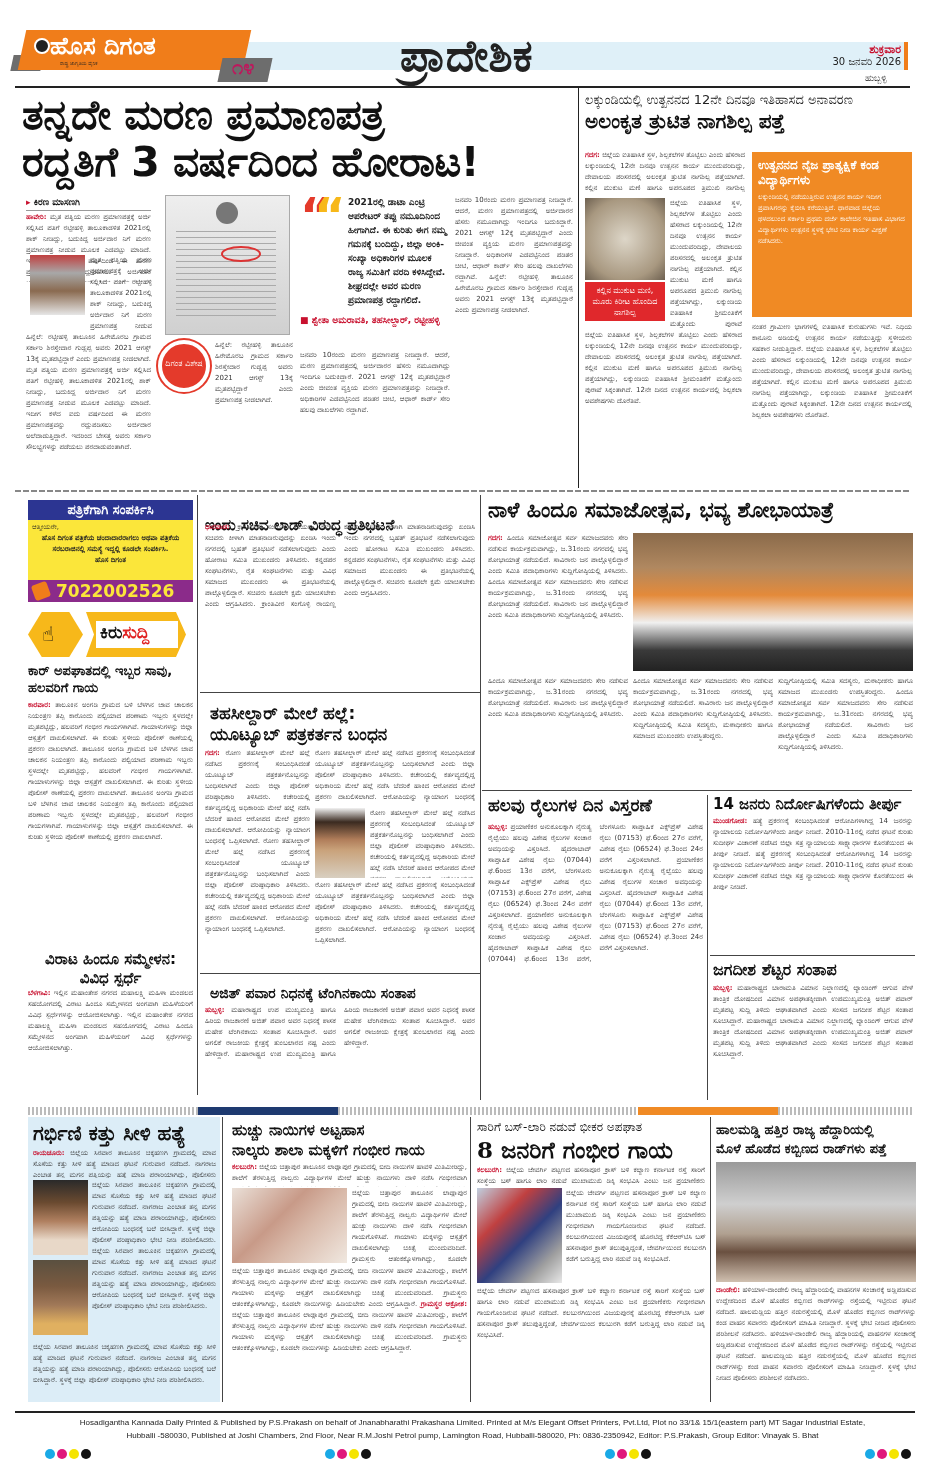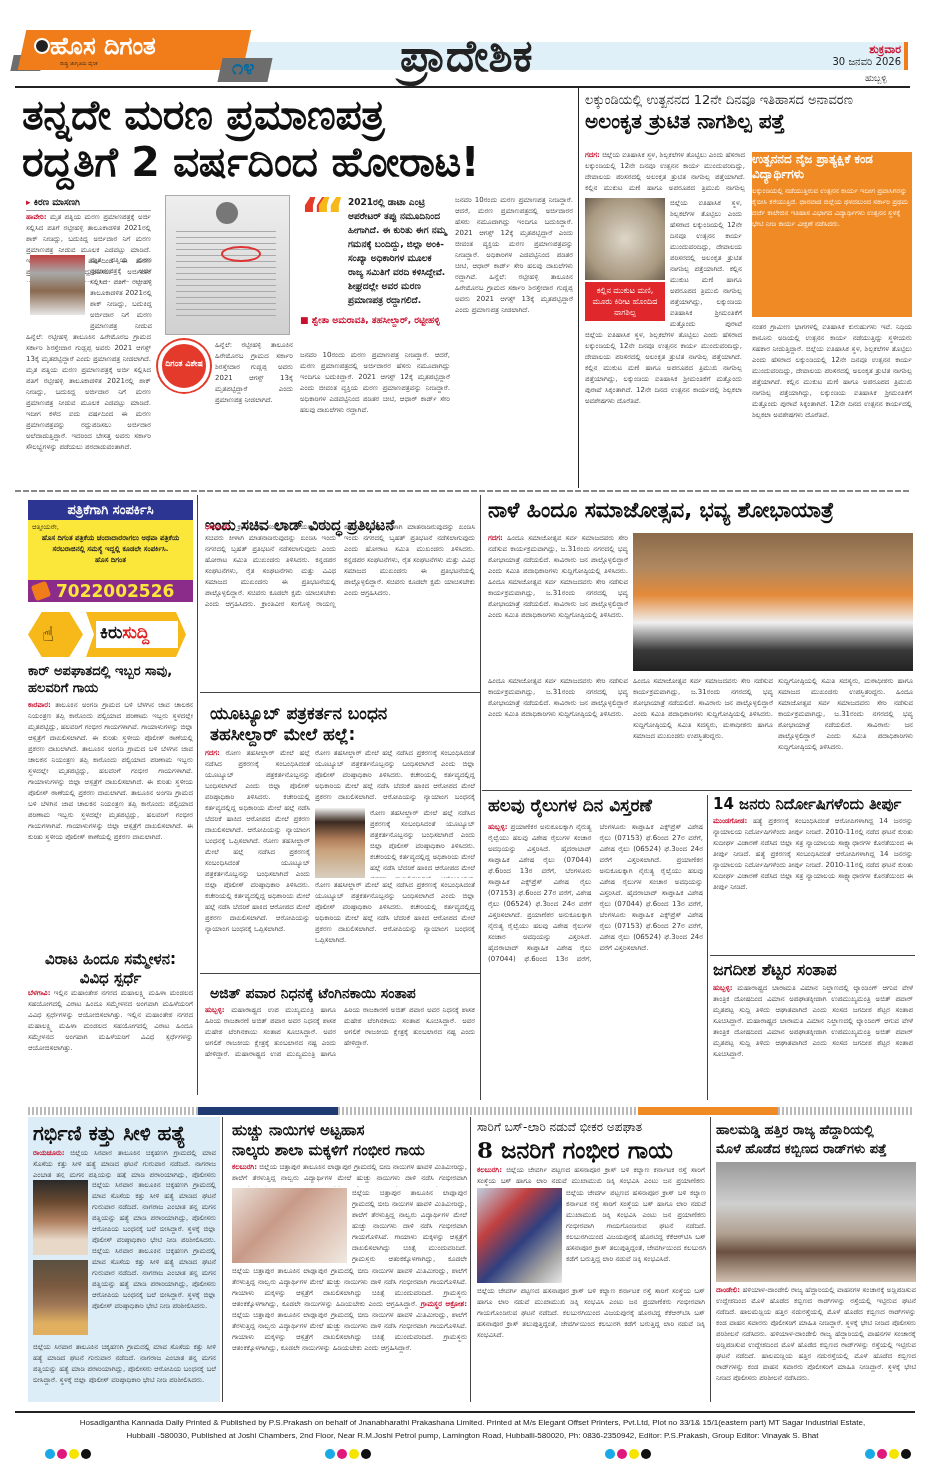--- a/index.html
+++ b/index.html
@@ -5,21 +5,21 @@
 *{box-sizing:border-box;margin:0;padding:0}
 body{width:945px;height:1460px;background:#fff;font-family:"DejaVu Sans",sans-serif;color:#111;position:relative;overflow:hidden}
 .abs{position:absolute}
 .masthead{left:0;top:0;width:945px;height:85px}
 .logo-bg{left:22px;top:30px;width:225px;height:40px;background:#f07d1a;transform:skewX(-12deg)}
 .logo-grey{left:12px;top:55px;width:30px;height:16px;background:#6d6d6d;transform:skewX(-12deg)}
 .logo-text{left:50px;top:32px;font-size:24px;font-weight:bold;color:#fff}
 .logo-tag{left:60px;top:60px;font-size:5px;color:#222}
 .logo-icon{left:34px;top:38px;width:16px;height:16px;border-radius:50%;background:#222;border:2px solid #fff}
 .edition-bg{left:72px;top:62px;width:50px;height:24px;background:#6d6d6d;transform:skewX(-12deg)}
-.edition{left:82px;top:60px;font-size:20px;font-weight:bold;color:#0369a1}
+.edition{left:82px;top:60px;font-size:20px;font-weight:bold;color:#be185d}
 .band{left:245px;top:42px;width:660px;height:28px;background:#dff0f8}
 .section-title{left:400px;top:30px;font-size:44px;font-weight:900;color:#222;font-family:"DejaVu Serif",serif}
 .date-box{left:815px;top:43px;text-align:right;width:86px}
 .day{font-size:11px;color:#c8102e;font-weight:bold}
 .date{font-size:10px;color:#222}
 .city{left:865px;top:73px;font-size:9px;color:#222}
 .orange-bar{left:904px;top:42px;width:4px;height:28px;background:#f07d1a}
 .rule{background:#222}
 .h1{font-weight:900;font-family:"DejaVu Sans",sans-serif;color:#111;line-height:1.15}
 .txt{font-size:7px;line-height:11px;color:#333;text-align:justify}
@@ -54,52 +54,52 @@
     <div class="day">ಶುಕ್ರವಾರ</div>
     <div class="date">30 ಜನವರಿ 2026</div>
   </div>
   <div class="abs orange-bar"></div>
   <div class="abs city">ಹುಬ್ಬಳ್ಳಿ</div>
 </div>
 <div class="abs rule" style="left:15px;top:86px;width:895px;height:2px"></div>
 
 <div class="abs" style="left:22px;top:92px;width:555px">
   <div class="h1" style="font-size:41px;letter-spacing:-0.5px">ತನ್ನದೇ ಮರಣ ಪ್ರಮಾಣಪತ್ರ</div>
-  <div class="h1" style="font-size:41px;letter-spacing:-0.5px">ರದ್ದತಿಗೆ 2 ವರ್ಷದಿಂದ ಹೋರಾಟ!</div>
+  <div class="h1" style="font-size:41px;letter-spacing:-0.5px">ರದ್ದತಿಗೆ 3 ವರ್ಷದಿಂದ ಹೋರಾಟ!</div>
 </div>
 <div class="abs" style="left:26px;top:197px;width:125px;font-size:9px;font-weight:bold;border-bottom:1px solid #999;padding-bottom:2px"><span style="color:#c8102e">▸</span> <span>ಕಿರಣ ಮಾಸಣಗಿ</span></div>
 <div class="abs txt" style="left:26px;top:212px;width:125px;height:70px;overflow:hidden"><span class="bullet">ಹಾವೇರಿ:</span> <span>ಮೃತ ಪತ್ನಿಯ ಮರಣ ಪ್ರಮಾಣಪತ್ರಕ್ಕೆ ಅರ್ಜಿ ಸಲ್ಲಿಸಿದ ಪತಿಗೆ ರಟ್ಟೀಹಳ್ಳಿ ತಾಲೂಕಾಡಳಿತ 2021ರಲ್ಲಿ ಶಾಕ್ ನೀಡಿದ್ದು, ಬದುಕಿದ್ದ ಅರ್ಜಿದಾರ ನಿಗೆ ಮರಣ ಪ್ರಮಾಣಪತ್ರ ನೀಡುವ ಮೂಲಕ ಎಡವಟ್ಟು ಮಾಡಿದೆ. ಇದೀಗ ಕಳೆದ ಐದು ವರ್ಷದಿಂದ ಈ ಮರಣ ಪ್ರಮಾಣಪತ್ರವನ್ನು ರದ್ದುಪಡಿಸಲು ಅರ್ಜಿದಾರ ಅಲೆದಾಡುತ್ತಿದ್ದಾರೆ. ಇದರಿಂದ ಬೇಸತ್ತ ಅವರು ಸರ್ಕಾರಿ ಸೌಲಭ್ಯಗಳನ್ನು ಪಡೆಯಲು ಪರದಾಡುವಂತಾಗಿದೆ.</span></div>
 <div class="abs photo" style="left:30px;top:255px;width:55px;height:60px;background:linear-gradient(180deg,#c04040,#a8a8a8 30%,#8a6a50 60%,#e6e6e6)"></div>
 <div class="abs txt" style="left:90px;top:255px;width:62px;height:75px;overflow:hidden"><span>ಮೃತ ಪತ್ನಿಯ ಮರಣ ಪ್ರಮಾಣಪತ್ರಕ್ಕೆ ಅರ್ಜಿ ಸಲ್ಲಿಸಿದ ಪತಿಗೆ ರಟ್ಟೀಹಳ್ಳಿ ತಾಲೂಕಾಡಳಿತ 2021ರಲ್ಲಿ ಶಾಕ್ ನೀಡಿದ್ದು, ಬದುಕಿದ್ದ ಅರ್ಜಿದಾರ ನಿಗೆ ಮರಣ ಪ್ರಮಾಣಪತ್ರ ನೀಡುವ ಮೂಲಕ ಎಡವಟ್ಟು ಮಾಡಿದೆ. ಇದೀಗ ಕಳೆದ ಐದು ವರ್ಷದಿಂದ ಈ ಮರಣ ಪ್ರಮಾಣಪತ್ರವನ್ನು ರದ್ದುಪಡಿಸಲು ಅರ್ಜಿದಾರ ಅಲೆದಾಡುತ್ತಿದ್ದಾರೆ. ಇದರಿಂದ ಬೇಸತ್ತ ಅವರು ಸರ್ಕಾರಿ ಸೌಲಭ್ಯಗಳನ್ನು ಪಡೆಯಲು ಪರದಾಡುವಂತಾಗಿದೆ.</span></div>
 <div class="abs txt" style="left:26px;top:332px;width:125px;height:155px;overflow:hidden"><span>ಹಿನ್ನೆಲೆ: ರಟ್ಟೀಹಳ್ಳಿ ತಾಲೂಕಿನ ಹಿರೇಮೊರಬ ಗ್ರಾಮದ ಸರ್ಕಾರಿ ಶಿರಸ್ತೇದಾರ ಗುಡ್ಡಪ್ಪ ಅವರು 2021 ಆಗಸ್ಟ್ 13ಕ್ಕೆ ಮೃತಪಟ್ಟಿದ್ದಾರೆ ಎಂದು ಪ್ರಮಾಣಪತ್ರ ನೀಡಲಾಗಿದೆ.</span> <span>ಮೃತ ಪತ್ನಿಯ ಮರಣ ಪ್ರಮಾಣಪತ್ರಕ್ಕೆ ಅರ್ಜಿ ಸಲ್ಲಿಸಿದ ಪತಿಗೆ ರಟ್ಟೀಹಳ್ಳಿ ತಾಲೂಕಾಡಳಿತ 2021ರಲ್ಲಿ ಶಾಕ್ ನೀಡಿದ್ದು, ಬದುಕಿದ್ದ ಅರ್ಜಿದಾರ ನಿಗೆ ಮರಣ ಪ್ರಮಾಣಪತ್ರ ನೀಡುವ ಮೂಲಕ ಎಡವಟ್ಟು ಮಾಡಿದೆ. ಇದೀಗ ಕಳೆದ ಐದು ವರ್ಷದಿಂದ ಈ ಮರಣ ಪ್ರಮಾಣಪತ್ರವನ್ನು ರದ್ದುಪಡಿಸಲು ಅರ್ಜಿದಾರ ಅಲೆದಾಡುತ್ತಿದ್ದಾರೆ. ಇದರಿಂದ ಬೇಸತ್ತ ಅವರು ಸರ್ಕಾರಿ ಸೌಲಭ್ಯಗಳನ್ನು ಪಡೆಯಲು ಪರದಾಡುವಂತಾಗಿದೆ.</span></div>
 <div class="abs" style="left:165px;top:195px;width:125px;height:140px;background:linear-gradient(180deg,#eeeeee,#d0d0d0);border:1px solid #aaa">
   <div style="position:absolute;left:50px;top:6px;width:22px;height:22px;border-radius:50%;background:#777"></div>
   <div style="position:absolute;left:10px;top:35px;width:100px;height:90px;background:repeating-linear-gradient(180deg,#aaa 0 1px,transparent 1px 6px)"></div>
   <div style="position:absolute;left:55px;top:50px;width:40px;height:16px;border:2px solid #d33;border-radius:50%"></div>
 </div>
-<div class="abs" style="left:158px;top:340px;width:52px;height:52px;border-radius:50%;background:#e43a2b;border:4px solid #fff;box-shadow:0 0 0 2px #e43a2b;color:#fff;font-size:8px;text-align:center;padding-top:15px;font-weight:bold">ದಿಗಂತ ವಿಶೇಷ</div>
+<div class="abs" style="left:158px;top:340px;width:52px;height:52px;border-radius:50%;background:#e43a2b;border:4px solid #fff;box-shadow:0 0 0 2px #e43a2b;color:#fff;font-size:8px;text-align:center;padding-top:15px;font-weight:normal">ದಿಗಂತ ವಿಶೇಷ</div>
 <div class="abs txt" style="left:215px;top:340px;width:78px;height:145px;overflow:hidden"><span>ಹಿನ್ನೆಲೆ: ರಟ್ಟೀಹಳ್ಳಿ ತಾಲೂಕಿನ ಹಿರೇಮೊರಬ ಗ್ರಾಮದ ಸರ್ಕಾರಿ ಶಿರಸ್ತೇದಾರ ಗುಡ್ಡಪ್ಪ ಅವರು 2021 ಆಗಸ್ಟ್ 13ಕ್ಕೆ ಮೃತಪಟ್ಟಿದ್ದಾರೆ ಎಂದು ಪ್ರಮಾಣಪತ್ರ ನೀಡಲಾಗಿದೆ.</span></div>
 <div class="abs" style="left:300px;top:195px;width:150px">
   <div class="abs quote-mark" style="left:0;top:0;color:#e43a2b">“</div>
   <div class="abs quote-mark" style="left:14px;top:0;color:#f7b81a">“</div>
   <div style="padding-left:48px;font-size:9px;line-height:14px;font-weight:bold;color:#222;text-indent:0">2021ರಲ್ಲಿ ಡಾಟಾ ಎಂಟ್ರಿ ಆಪರೇಟರ್ ತಪ್ಪು ನಮೂದಿನಿಂದ ಹೀಗಾಗಿದೆ. ಈ ಕುರಿತು ಈಗ ನಮ್ಮ ಗಮನಕ್ಕೆ ಬಂದಿದ್ದು, ಜಿಲ್ಲಾ ಅಂಕಿ-ಸಂಖ್ಯಾ ಅಧಿಕಾರಿಗಳ ಮೂಲಕ ರಾಜ್ಯ ಸಮಿತಿಗೆ ವರದಿ ಕಳಿಸಿದ್ದೇವೆ. ಶೀಘ್ರದಲ್ಲೇ ಅವರ ಮರಣ ಪ್ರಮಾಣಪತ್ರ ರದ್ದಾಗಲಿದೆ.</div>
   <div style="font-size:9px;line-height:14px;font-weight:bold;color:#c8102e;margin-top:6px"><span style="color:#c8102e">■</span> <span>ಶ್ವೇತಾ ಅಮರಾವತಿ, ತಹಸೀಲ್ದಾರ್, ರಟ್ಟೀಹಳ್ಳಿ</span></div>
 </div>
 <div class="abs txt" style="left:300px;top:350px;width:150px;height:138px;overflow:hidden"><span>ಜನವರಿ 10ರಂದು ಮರಣ ಪ್ರಮಾಣಪತ್ರ ನೀಡಿದ್ದಾರೆ. ಆದರೆ, ಮರಣ ಪ್ರಮಾಣಪತ್ರದಲ್ಲಿ ಅರ್ಜಿದಾರರ ಹೆಸರು ನಮೂದಾಗಿದ್ದು ಇಂದಿಗೂ ಬದುಕಿದ್ದಾರೆ. 2021 ಆಗಸ್ಟ್ 12ಕ್ಕೆ ಮೃತಪಟ್ಟಿದ್ದಾರೆ ಎಂದು ಜೀವಂತ ವ್ಯಕ್ತಿಯ ಮರಣ ಪ್ರಮಾಣಪತ್ರವನ್ನು ನೀಡಿದ್ದಾರೆ. ಅಧಿಕಾರಿಗಳ ಎಡವಟ್ಟಿನಿಂದ ಪಡಿತರ ಚೀಟಿ, ಆಧಾರ್ ಕಾರ್ಡ್ ಸೇರಿ ಹಲವು ದಾಖಲೆಗಳು ರದ್ದಾಗಿವೆ.</span></div>
 <div class="abs txt" style="left:455px;top:195px;width:118px;height:290px;overflow:hidden"><span>ಜನವರಿ 10ರಂದು ಮರಣ ಪ್ರಮಾಣಪತ್ರ ನೀಡಿದ್ದಾರೆ. ಆದರೆ, ಮರಣ ಪ್ರಮಾಣಪತ್ರದಲ್ಲಿ ಅರ್ಜಿದಾರರ ಹೆಸರು ನಮೂದಾಗಿದ್ದು ಇಂದಿಗೂ ಬದುಕಿದ್ದಾರೆ. 2021 ಆಗಸ್ಟ್ 12ಕ್ಕೆ ಮೃತಪಟ್ಟಿದ್ದಾರೆ ಎಂದು ಜೀವಂತ ವ್ಯಕ್ತಿಯ ಮರಣ ಪ್ರಮಾಣಪತ್ರವನ್ನು ನೀಡಿದ್ದಾರೆ. ಅಧಿಕಾರಿಗಳ ಎಡವಟ್ಟಿನಿಂದ ಪಡಿತರ ಚೀಟಿ, ಆಧಾರ್ ಕಾರ್ಡ್ ಸೇರಿ ಹಲವು ದಾಖಲೆಗಳು ರದ್ದಾಗಿವೆ.</span> <span>ಹಿನ್ನೆಲೆ: ರಟ್ಟೀಹಳ್ಳಿ ತಾಲೂಕಿನ ಹಿರೇಮೊರಬ ಗ್ರಾಮದ ಸರ್ಕಾರಿ ಶಿರಸ್ತೇದಾರ ಗುಡ್ಡಪ್ಪ ಅವರು 2021 ಆಗಸ್ಟ್ 13ಕ್ಕೆ ಮೃತಪಟ್ಟಿದ್ದಾರೆ ಎಂದು ಪ್ರಮಾಣಪತ್ರ ನೀಡಲಾಗಿದೆ.</span></div>
 <div class="abs" style="left:578px;top:88px;width:1px;height:400px;background:#222"></div>
 
 <div class="abs" style="left:585px;top:92px;width:340px;font-size:13px;color:#222">ಲಕ್ಕುಂಡಿಯಲ್ಲಿ ಉತ್ಖನನದ 12ನೇ ದಿನವೂ ಇತಿಹಾಸದ ಅನಾವರಣ</div>
 <div class="abs h1" style="left:585px;top:110px;width:340px;font-size:20px;font-weight:bold">ಅಲಂಕೃತ ತ್ರುಟಿತ ನಾಗಶಿಲ್ಪ ಪತ್ತೆ</div>
 <div class="abs txt" style="left:585px;top:150px;width:160px;height:45px;overflow:hidden"><span class="bullet">ಗದಗ:</span> <span>ಜಿಲ್ಲೆಯ ಐತಿಹಾಸಿಕ ಸ್ಥಳ, ಶಿಲ್ಪಕಲೆಗಳ ತೊಟ್ಟಿಲು ಎಂದು ಹೆಸರಾದ ಲಕ್ಕುಂಡಿಯಲ್ಲಿ 12ನೇ ದಿನವೂ ಉತ್ಖನನ ಕಾರ್ಯ ಮುಂದುವರಿದಿದ್ದು, ದೇವಾಲಯ ಪರಿಸರದಲ್ಲಿ ಅಲಂಕೃತ ತ್ರುಟಿತ ನಾಗಶಿಲ್ಪ ಪತ್ತೆಯಾಗಿದೆ. ಕಲ್ಲಿನ ಮುಕುಟ ಮಣಿ ಹಾಗೂ ಅಪರೂಪದ ತ್ರಿಮುಖಿ ನಾಗಶಿಲ್ಪ ಪತ್ತೆಯಾಗಿದ್ದು, ಲಕ್ಕುಂಡಿಯ ಐತಿಹಾಸಿಕ ಶ್ರೀಮಂತಿಕೆಗೆ ಮತ್ತೊಂದು ಪುರಾವೆ ಸಿಕ್ಕಂತಾಗಿದೆ. 12ನೇ ದಿನದ ಉತ್ಖನನ ಕಾರ್ಯದಲ್ಲಿ ಶಿಲ್ಪಕಲಾ ಅವಶೇಷಗಳು ದೊರೆತಿವೆ.</span></div>
 <div class="abs" style="left:585px;top:198px;width:80px;height:82px;background:radial-gradient(circle at 50% 50%,#ddd6c8,#a89880 70%,#6d6050)"></div>
 <div class="abs caption-red" style="left:585px;top:282px;width:80px;font-size:8px;line-height:11px">ಕಲ್ಲಿನ ಮುಕುಟ ಮಣಿ, ಮೂರು ಕಿರೀಟ ಹೊಂದಿದ ನಾಗಶಿಲ್ಪ</div>
 <div class="abs txt" style="left:670px;top:198px;width:72px;height:130px;overflow:hidden"><span>ಜಿಲ್ಲೆಯ ಐತಿಹಾಸಿಕ ಸ್ಥಳ, ಶಿಲ್ಪಕಲೆಗಳ ತೊಟ್ಟಿಲು ಎಂದು ಹೆಸರಾದ ಲಕ್ಕುಂಡಿಯಲ್ಲಿ 12ನೇ ದಿನವೂ ಉತ್ಖನನ ಕಾರ್ಯ ಮುಂದುವರಿದಿದ್ದು, ದೇವಾಲಯ ಪರಿಸರದಲ್ಲಿ ಅಲಂಕೃತ ತ್ರುಟಿತ ನಾಗಶಿಲ್ಪ ಪತ್ತೆಯಾಗಿದೆ. ಕಲ್ಲಿನ ಮುಕುಟ ಮಣಿ ಹಾಗೂ ಅಪರೂಪದ ತ್ರಿಮುಖಿ ನಾಗಶಿಲ್ಪ ಪತ್ತೆಯಾಗಿದ್ದು, ಲಕ್ಕುಂಡಿಯ ಐತಿಹಾಸಿಕ ಶ್ರೀಮಂತಿಕೆಗೆ ಮತ್ತೊಂದು ಪುರಾವೆ ಸಿಕ್ಕಂತಾಗಿದೆ. 12ನೇ ದಿನದ ಉತ್ಖನನ ಕಾರ್ಯದಲ್ಲಿ ಶಿಲ್ಪಕಲಾ ಅವಶೇಷಗಳು ದೊರೆತಿವೆ.</span></div>
 <div class="abs txt" style="left:585px;top:330px;width:157px;height:80px;overflow:hidden"><span>ಜಿಲ್ಲೆಯ ಐತಿಹಾಸಿಕ ಸ್ಥಳ, ಶಿಲ್ಪಕಲೆಗಳ ತೊಟ್ಟಿಲು ಎಂದು ಹೆಸರಾದ ಲಕ್ಕುಂಡಿಯಲ್ಲಿ 12ನೇ ದಿನವೂ ಉತ್ಖನನ ಕಾರ್ಯ ಮುಂದುವರಿದಿದ್ದು, ದೇವಾಲಯ ಪರಿಸರದಲ್ಲಿ ಅಲಂಕೃತ ತ್ರುಟಿತ ನಾಗಶಿಲ್ಪ ಪತ್ತೆಯಾಗಿದೆ. ಕಲ್ಲಿನ ಮುಕುಟ ಮಣಿ ಹಾಗೂ ಅಪರೂಪದ ತ್ರಿಮುಖಿ ನಾಗಶಿಲ್ಪ ಪತ್ತೆಯಾಗಿದ್ದು, ಲಕ್ಕುಂಡಿಯ ಐತಿಹಾಸಿಕ ಶ್ರೀಮಂತಿಕೆಗೆ ಮತ್ತೊಂದು ಪುರಾವೆ ಸಿಕ್ಕಂತಾಗಿದೆ. 12ನೇ ದಿನದ ಉತ್ಖನನ ಕಾರ್ಯದಲ್ಲಿ ಶಿಲ್ಪಕಲಾ ಅವಶೇಷಗಳು ದೊರೆತಿವೆ.</span></div>
-<div class="abs orange-box" style="left:752px;top:152px;width:160px;height:165px;">
+<div class="abs orange-box" style="left:752px;top:152px;width:160px;height:165px;padding:6px">
   <div style="font-size:12px;font-weight:bold;line-height:15px">ಉತ್ಖನನದ ನೈಜ ಪ್ರಾತ್ಯಕ್ಷಿಕೆ ಕಂಡ ವಿದ್ಯಾರ್ಥಿಗಳು</div>
   <div style="font-size:7px;line-height:11px;margin-top:4px">ಲಕ್ಕುಂಡಿಯಲ್ಲಿ ನಡೆಯುತ್ತಿರುವ ಉತ್ಖನನ ಕಾರ್ಯ ಇದೀಗ ಪ್ರವಾಸಿಗರನ್ನು ಕೈಬೀಸಿ ಕರೆಯುತ್ತಿದೆ. ಧಾರವಾಡ ಜಿಲ್ಲೆಯ ಥಳದಲುಂದ ಸರ್ಕಾರಿ ಪ್ರಥಮ ದರ್ಜೆ ಕಾಲೇಜಿನ ಇತಿಹಾಸ ವಿಭಾಗದ ವಿದ್ಯಾರ್ಥಿಗಳು ಉತ್ಖನನ ಸ್ಥಳಕ್ಕೆ ಭೇಟಿ ನೀಡಿ ಕಾರ್ಯ ವೀಕ್ಷಣೆ ನಡೆಸಿದರು.</div>
 </div>
 <div class="abs txt" style="left:752px;top:322px;width:160px;height:165px;overflow:hidden"><span>ನಂತರ ಗ್ರಾಮೀಣ ಭಾಗಗಳಲ್ಲಿ ಐತಿಹಾಸಿಕ ಕುರುಹುಗಳು ಇವೆ. ನಿಧಿಯ ಕಾನೂನು ಅಡಿಯಲ್ಲಿ ಉತ್ಖನನ ಕಾರ್ಯ ನಡೆಯುತ್ತಿದ್ದು ಸ್ಥಳೀಯರು ಸಹಕಾರ ನೀಡುತ್ತಿದ್ದಾರೆ.</span> <span>ಜಿಲ್ಲೆಯ ಐತಿಹಾಸಿಕ ಸ್ಥಳ, ಶಿಲ್ಪಕಲೆಗಳ ತೊಟ್ಟಿಲು ಎಂದು ಹೆಸರಾದ ಲಕ್ಕುಂಡಿಯಲ್ಲಿ 12ನೇ ದಿನವೂ ಉತ್ಖನನ ಕಾರ್ಯ ಮುಂದುವರಿದಿದ್ದು, ದೇವಾಲಯ ಪರಿಸರದಲ್ಲಿ ಅಲಂಕೃತ ತ್ರುಟಿತ ನಾಗಶಿಲ್ಪ ಪತ್ತೆಯಾಗಿದೆ. ಕಲ್ಲಿನ ಮುಕುಟ ಮಣಿ ಹಾಗೂ ಅಪರೂಪದ ತ್ರಿಮುಖಿ ನಾಗಶಿಲ್ಪ ಪತ್ತೆಯಾಗಿದ್ದು, ಲಕ್ಕುಂಡಿಯ ಐತಿಹಾಸಿಕ ಶ್ರೀಮಂತಿಕೆಗೆ ಮತ್ತೊಂದು ಪುರಾವೆ ಸಿಕ್ಕಂತಾಗಿದೆ. 12ನೇ ದಿನದ ಉತ್ಖನನ ಕಾರ್ಯದಲ್ಲಿ ಶಿಲ್ಪಕಲಾ ಅವಶೇಷಗಳು ದೊರೆತಿವೆ.</span></div>
 
 <div class="abs rule" style="left:15px;top:490px;width:895px;height:2px;background:repeating-linear-gradient(90deg,#888 0 6px,#fff 6px 8px)"></div>
 
 <div class="abs" style="left:28px;top:500px;width:165px;height:103px">
   <div class="ad-blue" style="font-size:13px;line-height:20px">ಪತ್ರಿಕೆಗಾಗಿ ಸಂಪರ್ಕಿಸಿ</div>
   <div class="ad-yellow" style="height:60px;padding:2px 4px;font-size:7px;line-height:11px;text-align:center">
@@ -124,22 +124,22 @@
 <div class="abs txt" style="left:28px;top:700px;width:165px;height:238px;overflow:hidden"><span class="bullet">ಕಾರವಾರ:</span> <span>ತಾಲೂಕಿನ ಅಂಗಡಿ ಗ್ರಾಮದ ಬಳಿ ಬೆಳಗಿನ ಜಾವ ಚಾಲಕನ ನಿಯಂತ್ರಣ ತಪ್ಪಿ ಕಾರೊಂದು ಪಲ್ಟಿಯಾದ ಪರಿಣಾಮ ಇಬ್ಬರು ಸ್ಥಳದಲ್ಲೇ ಮೃತಪಟ್ಟಿದ್ದು, ಹಲವರಿಗೆ ಗಂಭೀರ ಗಾಯಗಳಾಗಿವೆ. ಗಾಯಾಳುಗಳನ್ನು ಜಿಲ್ಲಾ ಆಸ್ಪತ್ರೆಗೆ ದಾಖಲಿಸಲಾಗಿದೆ. ಈ ಕುರಿತು ಸ್ಥಳೀಯ ಪೊಲೀಸ್ ಠಾಣೆಯಲ್ಲಿ ಪ್ರಕರಣ ದಾಖಲಾಗಿದೆ.</span> <span>ತಾಲೂಕಿನ ಅಂಗಡಿ ಗ್ರಾಮದ ಬಳಿ ಬೆಳಗಿನ ಜಾವ ಚಾಲಕನ ನಿಯಂತ್ರಣ ತಪ್ಪಿ ಕಾರೊಂದು ಪಲ್ಟಿಯಾದ ಪರಿಣಾಮ ಇಬ್ಬರು ಸ್ಥಳದಲ್ಲೇ ಮೃತಪಟ್ಟಿದ್ದು, ಹಲವರಿಗೆ ಗಂಭೀರ ಗಾಯಗಳಾಗಿವೆ. ಗಾಯಾಳುಗಳನ್ನು ಜಿಲ್ಲಾ ಆಸ್ಪತ್ರೆಗೆ ದಾಖಲಿಸಲಾಗಿದೆ. ಈ ಕುರಿತು ಸ್ಥಳೀಯ ಪೊಲೀಸ್ ಠಾಣೆಯಲ್ಲಿ ಪ್ರಕರಣ ದಾಖಲಾಗಿದೆ.</span> <span>ತಾಲೂಕಿನ ಅಂಗಡಿ ಗ್ರಾಮದ ಬಳಿ ಬೆಳಗಿನ ಜಾವ ಚಾಲಕನ ನಿಯಂತ್ರಣ ತಪ್ಪಿ ಕಾರೊಂದು ಪಲ್ಟಿಯಾದ ಪರಿಣಾಮ ಇಬ್ಬರು ಸ್ಥಳದಲ್ಲೇ ಮೃತಪಟ್ಟಿದ್ದು, ಹಲವರಿಗೆ ಗಂಭೀರ ಗಾಯಗಳಾಗಿವೆ. ಗಾಯಾಳುಗಳನ್ನು ಜಿಲ್ಲಾ ಆಸ್ಪತ್ರೆಗೆ ದಾಖಲಿಸಲಾಗಿದೆ. ಈ ಕುರಿತು ಸ್ಥಳೀಯ ಪೊಲೀಸ್ ಠಾಣೆಯಲ್ಲಿ ಪ್ರಕರಣ ದಾಖಲಾಗಿದೆ.</span></div>
 <div class="abs" style="left:28px;top:950px;width:165px;font-size:15px;font-weight:bold;text-align:center;line-height:19px">ವಿರಾಟ ಹಿಂದೂ ಸಮ್ಮೇಳನ: ವಿವಿಧ ಸ್ಪರ್ಧೆ</div>
 <div class="abs txt" style="left:28px;top:988px;width:165px;height:112px;overflow:hidden"><span class="bullet">ಬೆಳಗಾವಿ:</span> <span>ಇಲ್ಲಿನ ಮಹಾಂತೇಶ ನಗರದ ಮಹಾಲಕ್ಷ್ಮಿ ಮಹಿಳಾ ಮಂಡಲದ ಸಹಯೋಗದಲ್ಲಿ ವಿರಾಟ ಹಿಂದೂ ಸಮ್ಮೇಳನದ ಅಂಗವಾಗಿ ಮಹಿಳೆಯರಿಗೆ ವಿವಿಧ ಸ್ಪರ್ಧೆಗಳನ್ನು ಆಯೋಜಿಸಲಾಗಿತ್ತು.</span> <span>ಇಲ್ಲಿನ ಮಹಾಂತೇಶ ನಗರದ ಮಹಾಲಕ್ಷ್ಮಿ ಮಹಿಳಾ ಮಂಡಲದ ಸಹಯೋಗದಲ್ಲಿ ವಿರಾಟ ಹಿಂದೂ ಸಮ್ಮೇಳನದ ಅಂಗವಾಗಿ ಮಹಿಳೆಯರಿಗೆ ವಿವಿಧ ಸ್ಪರ್ಧೆಗಳನ್ನು ಆಯೋಜಿಸಲಾಗಿತ್ತು.</span></div>
 <div class="abs" style="left:197px;top:495px;width:1px;height:600px;background:#444"></div>
 
 <div class="abs" style="left:205px;top:516px;width:270px;font-size:15px;font-weight:bold">ಇಂದು ಸಚಿವ ಲಾಡ್ ವಿರುದ್ಧ ಪ್ರತಿಭಟನೆ</div>
 <div class="abs txt" style="left:205px;top:522px;width:270px;height:165px;overflow:hidden;column-count:2;column-gap:8px"><span class="bullet">ಧಾರವಾಡ:</span> <span>ಕ್ರಾಂತಿವೀರ ಸಂಗೊಳ್ಳಿ ರಾಯಣ್ಣ ಕುರಿತು ಸಚಿವರು ಕೀಳಾಗಿ ಮಾತನಾಡಿರುವುದನ್ನು ಖಂಡಿಸಿ ಇಂದು ನಗರದಲ್ಲಿ ಬೃಹತ್ ಪ್ರತಿಭಟನೆ ನಡೆಸಲಾಗುವುದು ಎಂದು ಹೋರಾಟ ಸಮಿತಿ ಮುಖಂಡರು ತಿಳಿಸಿದರು. ಕನ್ನಡಪರ ಸಂಘಟನೆಗಳು, ರೈತ ಸಂಘಟನೆಗಳು ಮತ್ತು ವಿವಿಧ ಸಮಾಜದ ಮುಖಂಡರು ಈ ಪ್ರತಿಭಟನೆಯಲ್ಲಿ ಪಾಲ್ಗೊಳ್ಳಲಿದ್ದಾರೆ. ಸಚಿವರು ಕೂಡಲೇ ಕ್ಷಮೆ ಯಾಚಿಸಬೇಕು ಎಂದು ಆಗ್ರಹಿಸಿದರು.</span> <span>ಕ್ರಾಂತಿವೀರ ಸಂಗೊಳ್ಳಿ ರಾಯಣ್ಣ ಕುರಿತು ಸಚಿವರು ಕೀಳಾಗಿ ಮಾತನಾಡಿರುವುದನ್ನು ಖಂಡಿಸಿ ಇಂದು ನಗರದಲ್ಲಿ ಬೃಹತ್ ಪ್ರತಿಭಟನೆ ನಡೆಸಲಾಗುವುದು ಎಂದು ಹೋರಾಟ ಸಮಿತಿ ಮುಖಂಡರು ತಿಳಿಸಿದರು. ಕನ್ನಡಪರ ಸಂಘಟನೆಗಳು, ರೈತ ಸಂಘಟನೆಗಳು ಮತ್ತು ವಿವಿಧ ಸಮಾಜದ ಮುಖಂಡರು ಈ ಪ್ರತಿಭಟನೆಯಲ್ಲಿ ಪಾಲ್ಗೊಳ್ಳಲಿದ್ದಾರೆ. ಸಚಿವರು ಕೂಡಲೇ ಕ್ಷಮೆ ಯಾಚಿಸಬೇಕು ಎಂದು ಆಗ್ರಹಿಸಿದರು.</span></div>
 <div class="abs" style="left:200px;top:692px;width:280px;height:1px;background:#444"></div>
 
 <div class="abs" style="left:210px;top:703px;width:265px;font-size:17px;font-weight:bold;line-height:21px">
+    <div>ತಹಸೀಲ್ದಾರ್ ಮೇಲೆ ಹಲ್ಲೆ:</div>
     <div>ಯೂಟ್ಯೂಬ್ ಪತ್ರಕರ್ತನ ಬಂಧನ</div>
-    <div>ತಹಸೀಲ್ದಾರ್ ಮೇಲೆ ಹಲ್ಲೆ:</div>
   </div>
 <div class="abs txt" style="left:205px;top:748px;width:105px;height:215px;overflow:hidden"><span class="bullet">ಗದಗ:</span> <span>ರೋಣ ತಹಸೀಲ್ದಾರ್ ಮೇಲೆ ಹಲ್ಲೆ ನಡೆಸಿದ ಪ್ರಕರಣಕ್ಕೆ ಸಂಬಂಧಿಸಿದಂತೆ ಯೂಟ್ಯೂಬ್ ಪತ್ರಕರ್ತನೊಬ್ಬನನ್ನು ಬಂಧಿಸಲಾಗಿದೆ ಎಂದು ಜಿಲ್ಲಾ ಪೊಲೀಸ್ ವರಿಷ್ಠಾಧಿಕಾರಿ ತಿಳಿಸಿದರು. ಕಚೇರಿಯಲ್ಲಿ ಕರ್ತವ್ಯದಲ್ಲಿದ್ದ ಅಧಿಕಾರಿಯ ಮೇಲೆ ಹಲ್ಲೆ ನಡೆಸಿ ಬೆದರಿಕೆ ಹಾಕಿದ ಆರೋಪದ ಮೇಲೆ ಪ್ರಕರಣ ದಾಖಲಿಸಲಾಗಿದೆ. ಆರೋಪಿಯನ್ನು ನ್ಯಾಯಾಂಗ ಬಂಧನಕ್ಕೆ ಒಪ್ಪಿಸಲಾಗಿದೆ.</span> <span>ರೋಣ ತಹಸೀಲ್ದಾರ್ ಮೇಲೆ ಹಲ್ಲೆ ನಡೆಸಿದ ಪ್ರಕರಣಕ್ಕೆ ಸಂಬಂಧಿಸಿದಂತೆ ಯೂಟ್ಯೂಬ್ ಪತ್ರಕರ್ತನೊಬ್ಬನನ್ನು ಬಂಧಿಸಲಾಗಿದೆ ಎಂದು ಜಿಲ್ಲಾ ಪೊಲೀಸ್ ವರಿಷ್ಠಾಧಿಕಾರಿ ತಿಳಿಸಿದರು. ಕಚೇರಿಯಲ್ಲಿ ಕರ್ತವ್ಯದಲ್ಲಿದ್ದ ಅಧಿಕಾರಿಯ ಮೇಲೆ ಹಲ್ಲೆ ನಡೆಸಿ ಬೆದರಿಕೆ ಹಾಕಿದ ಆರೋಪದ ಮೇಲೆ ಪ್ರಕರಣ ದಾಖಲಿಸಲಾಗಿದೆ. ಆರೋಪಿಯನ್ನು ನ್ಯಾಯಾಂಗ ಬಂಧನಕ್ಕೆ ಒಪ್ಪಿಸಲಾಗಿದೆ.</span></div>
 <div class="abs" style="left:315px;top:808px;width:50px;height:70px;background:linear-gradient(180deg,#f2f2f2 0%,#3a2a20 20%,#b07d5a 45%,#c9a27a 60%,#d8cfc0 100%)"></div>
 <div class="abs txt" style="left:315px;top:748px;width:160px;height:55px;overflow:hidden"><span>ರೋಣ ತಹಸೀಲ್ದಾರ್ ಮೇಲೆ ಹಲ್ಲೆ ನಡೆಸಿದ ಪ್ರಕರಣಕ್ಕೆ ಸಂಬಂಧಿಸಿದಂತೆ ಯೂಟ್ಯೂಬ್ ಪತ್ರಕರ್ತನೊಬ್ಬನನ್ನು ಬಂಧಿಸಲಾಗಿದೆ ಎಂದು ಜಿಲ್ಲಾ ಪೊಲೀಸ್ ವರಿಷ್ಠಾಧಿಕಾರಿ ತಿಳಿಸಿದರು. ಕಚೇರಿಯಲ್ಲಿ ಕರ್ತವ್ಯದಲ್ಲಿದ್ದ ಅಧಿಕಾರಿಯ ಮೇಲೆ ಹಲ್ಲೆ ನಡೆಸಿ ಬೆದರಿಕೆ ಹಾಕಿದ ಆರೋಪದ ಮೇಲೆ ಪ್ರಕರಣ ದಾಖಲಿಸಲಾಗಿದೆ. ಆರೋಪಿಯನ್ನು ನ್ಯಾಯಾಂಗ ಬಂಧನಕ್ಕೆ ಒಪ್ಪಿಸಲಾಗಿದೆ.</span></div>
 <div class="abs txt" style="left:370px;top:808px;width:105px;height:70px;overflow:hidden"><span>ರೋಣ ತಹಸೀಲ್ದಾರ್ ಮೇಲೆ ಹಲ್ಲೆ ನಡೆಸಿದ ಪ್ರಕರಣಕ್ಕೆ ಸಂಬಂಧಿಸಿದಂತೆ ಯೂಟ್ಯೂಬ್ ಪತ್ರಕರ್ತನೊಬ್ಬನನ್ನು ಬಂಧಿಸಲಾಗಿದೆ ಎಂದು ಜಿಲ್ಲಾ ಪೊಲೀಸ್ ವರಿಷ್ಠಾಧಿಕಾರಿ ತಿಳಿಸಿದರು. ಕಚೇರಿಯಲ್ಲಿ ಕರ್ತವ್ಯದಲ್ಲಿದ್ದ ಅಧಿಕಾರಿಯ ಮೇಲೆ ಹಲ್ಲೆ ನಡೆಸಿ ಬೆದರಿಕೆ ಹಾಕಿದ ಆರೋಪದ ಮೇಲೆ ಪ್ರಕರಣ ದಾಖಲಿಸಲಾಗಿದೆ. ಆರೋಪಿಯನ್ನು ನ್ಯಾಯಾಂಗ ಬಂಧನಕ್ಕೆ ಒಪ್ಪಿಸಲಾಗಿದೆ.</span></div>
 <div class="abs txt" style="left:315px;top:880px;width:160px;height:85px;overflow:hidden"><span>ರೋಣ ತಹಸೀಲ್ದಾರ್ ಮೇಲೆ ಹಲ್ಲೆ ನಡೆಸಿದ ಪ್ರಕರಣಕ್ಕೆ ಸಂಬಂಧಿಸಿದಂತೆ ಯೂಟ್ಯೂಬ್ ಪತ್ರಕರ್ತನೊಬ್ಬನನ್ನು ಬಂಧಿಸಲಾಗಿದೆ ಎಂದು ಜಿಲ್ಲಾ ಪೊಲೀಸ್ ವರಿಷ್ಠಾಧಿಕಾರಿ ತಿಳಿಸಿದರು. ಕಚೇರಿಯಲ್ಲಿ ಕರ್ತವ್ಯದಲ್ಲಿದ್ದ ಅಧಿಕಾರಿಯ ಮೇಲೆ ಹಲ್ಲೆ ನಡೆಸಿ ಬೆದರಿಕೆ ಹಾಕಿದ ಆರೋಪದ ಮೇಲೆ ಪ್ರಕರಣ ದಾಖಲಿಸಲಾಗಿದೆ. ಆರೋಪಿಯನ್ನು ನ್ಯಾಯಾಂಗ ಬಂಧನಕ್ಕೆ ಒಪ್ಪಿಸಲಾಗಿದೆ.</span></div>
 <div class="abs" style="left:200px;top:973px;width:280px;height:1px;background:#444"></div>
 
 <div class="abs" style="left:210px;top:985px;width:265px;font-size:14px;font-weight:bold">ಅಜಿತ್ ಪವಾರ ನಿಧನಕ್ಕೆ ಟೆಂಗಿನಕಾಯಿ ಸಂತಾಪ</div>
 <div class="abs txt" style="left:205px;top:1005px;width:270px;height:95px;overflow:hidden;column-count:2;column-gap:8px"><span class="bullet">ಹುಬ್ಬಳ್ಳಿ:</span> <span>ಮಹಾರಾಷ್ಟ್ರದ ಉಪ ಮುಖ್ಯಮಂತ್ರಿ ಹಾಗೂ ಹಿರಿಯ ರಾಜಕಾರಣಿ ಅಜಿತ್ ಪವಾರ ಅವರ ನಿಧನಕ್ಕೆ ಶಾಸಕ ಮಹೇಶ ಟೆಂಗಿನಕಾಯಿ ಸಂತಾಪ ಸೂಚಿಸಿದ್ದಾರೆ. ಅವರ ಅಗಲಿಕೆ ರಾಜಕೀಯ ಕ್ಷೇತ್ರಕ್ಕೆ ತುಂಬಲಾರದ ನಷ್ಟ ಎಂದು ಹೇಳಿದ್ದಾರೆ.</span> <span>ಮಹಾರಾಷ್ಟ್ರದ ಉಪ ಮುಖ್ಯಮಂತ್ರಿ ಹಾಗೂ ಹಿರಿಯ ರಾಜಕಾರಣಿ ಅಜಿತ್ ಪವಾರ ಅವರ ನಿಧನಕ್ಕೆ ಶಾಸಕ ಮಹೇಶ ಟೆಂಗಿನಕಾಯಿ ಸಂತಾಪ ಸೂಚಿಸಿದ್ದಾರೆ. ಅವರ ಅಗಲಿಕೆ ರಾಜಕೀಯ ಕ್ಷೇತ್ರಕ್ಕೆ ತುಂಬಲಾರದ ನಷ್ಟ ಎಂದು ಹೇಳಿದ್ದಾರೆ.</span></div>

